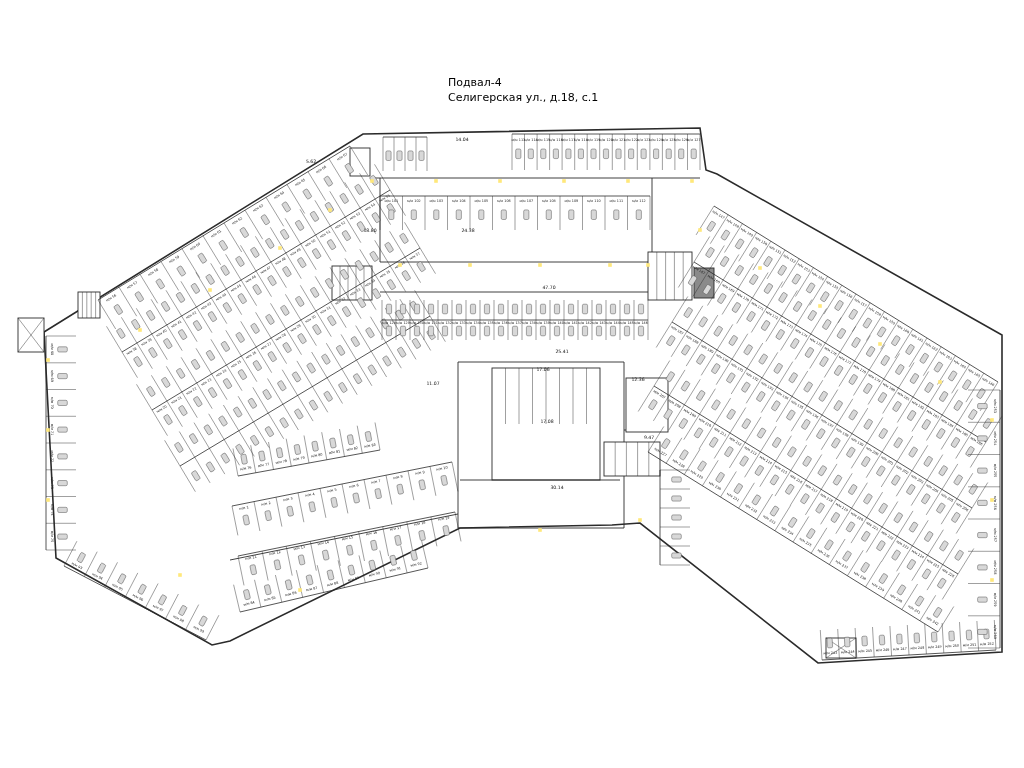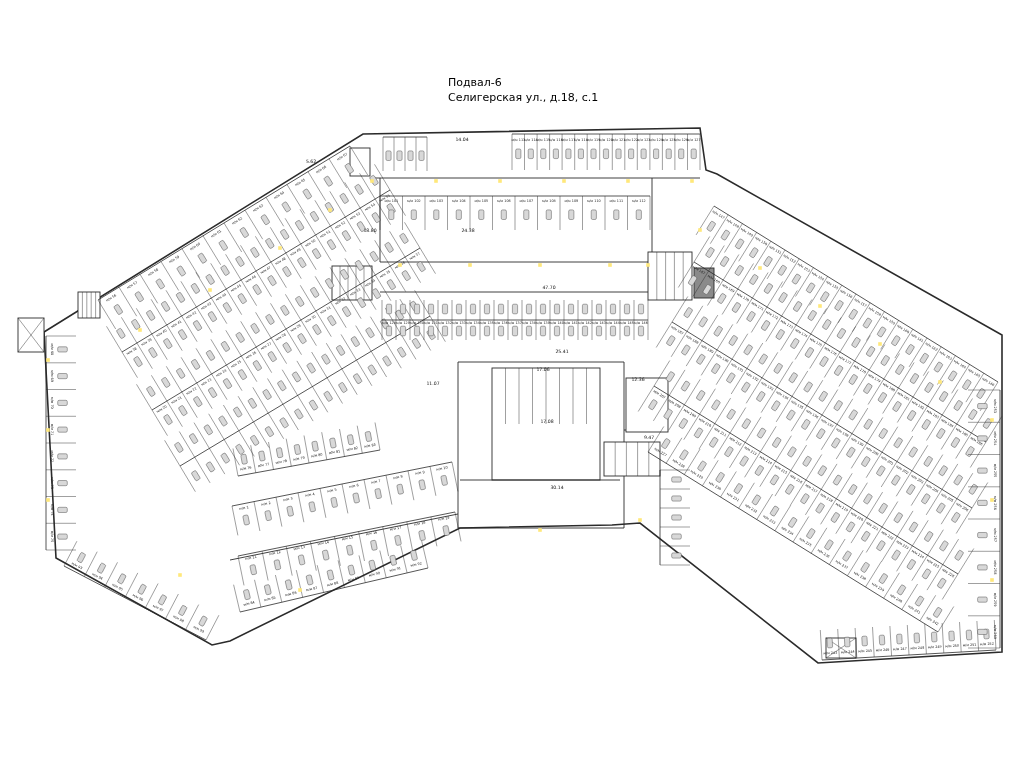--- a/index.html
+++ b/index.html
@@ -10,21 +10,21 @@
   .titleblock{
     position:absolute;left:448px;top:76px;font-size:11px;color:#000;line-height:1.35;
   }
   .titleblock .t1{font-weight:bold;font-weight:400;}
   svg.plan{position:absolute;left:0;top:0;}
 </style>
 </head>
 <body>
 
 <div class="titleblock">
-  <div class="t1">Подвал-6</div>
+  <div class="t1">Подвал-4</div>
   <div class="t2">Селигерская ул., д.18, с.1</div>
 </div>
 
 <svg class="plan" width="1024" height="768" viewBox="0 0 1024 768">
     <polygon points="363,134 700,128 706,170 717,174 1002,335 1002,652 818,663 640,523 612,525 460,528 230,641 212,645 56,558 44,332" fill="#ffffff" stroke="#2b2b2b" stroke-width="1.6"></polygon>
     <polyline points="370,178 700,178" fill="none" stroke="#2b2b2b" stroke-width="0.9"></polyline>
     <polyline points="380,178 380,262" fill="none" stroke="#2b2b2b" stroke-width="0.9"></polyline>
     <polyline points="380,262 650,262" fill="none" stroke="#2b2b2b" stroke-width="0.9"></polyline>
     <polyline points="380,292 650,292" fill="none" stroke="#2b2b2b" stroke-width="0.9"></polyline>
     <polyline points="652,178 652,262" fill="none" stroke="#2b2b2b" stroke-width="0.9"></polyline>

